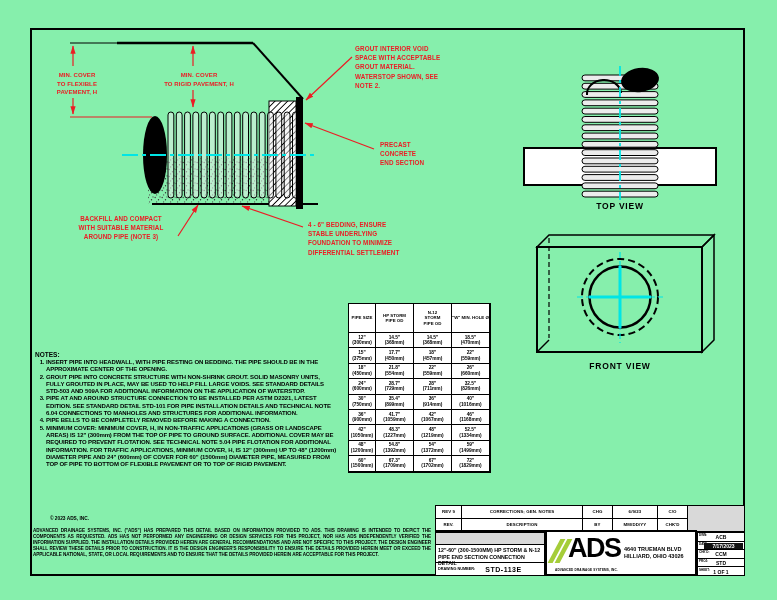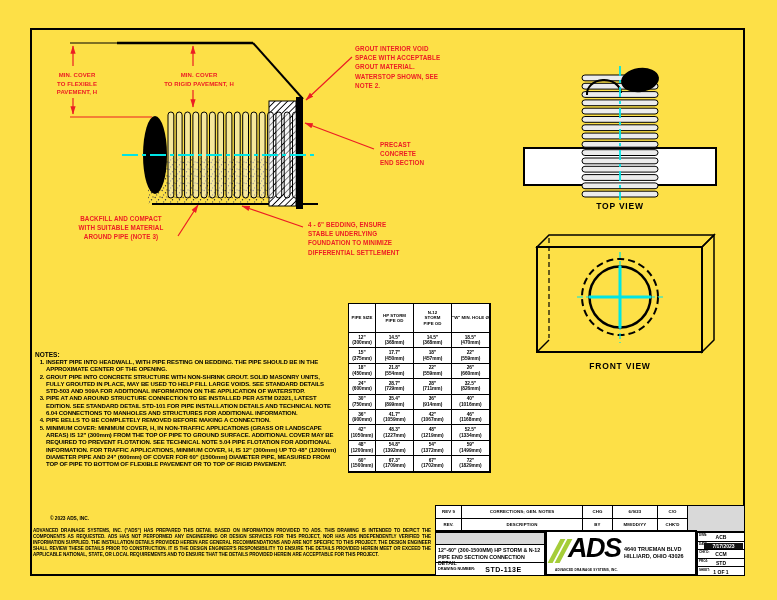--- a/index.html
+++ b/index.html
@@ -1,16 +1,16 @@
 <!DOCTYPE html>
 <html><head>
 <meta charset="utf-8">
 <style>
   html,body{margin:0;padding:0;background:#fff;}
-  .sheet{position:relative;width:777px;height:600px;background:#fde047;overflow:hidden;
+  .sheet{position:relative;width:777px;height:600px;background:#86efac;overflow:hidden;
          font-family:"Liberation Sans",sans-serif;color:#000;}
   .frame{position:absolute;left:30px;top:28px;width:715px;height:548px;border:2px solid #000;box-sizing:border-box;}
   svg{position:absolute;left:0;top:0;}
   .ann{position:absolute;color:#ec1c24;font-weight:bold;font-size:6.3px;line-height:9.2px;
        white-space:pre-line;letter-spacing:0.1px;}
   .ann.small{font-size:6px;line-height:8.7px;text-align:center;}
   .svglabel{font:bold 8.5px "Liberation Sans",sans-serif;letter-spacing:0.8px;}
   
   .tbl{position:absolute;left:348px;top:303px;width:141px;display:grid;
        grid-template-columns:27px 38px 38px 38px;border:1.5px solid #000;background:#fff;}
@@ -39,21 +39,21 @@
   .tb-title{position:absolute;left:2px;top:14px;width:104px;font-size:5.3px;font-weight:bold;line-height:6.6px;}
   .tb-dn{position:absolute;left:0;bottom:0;width:100%;height:13px;border-top:1px solid #000;box-sizing:border-box;
        display:flex;align-items:center;}
   .tb-dn .lbl{font-size:3.8px;font-weight:bold;margin-left:2px;}
   .tb-dn .val{font-size:7px;font-weight:bold;margin-left:10px;letter-spacing:0.5px;}
   .tb-logo{position:absolute;left:545px;top:530px;width:152px;height:46px;border:2px solid #000;box-sizing:border-box;
        background:#fff;display:flex;align-items:center;}
   .logo-unit{margin-left:7px;position:relative;width:62px;height:34px;}
   .logo-slashes{position:absolute;left:0;top:3px;display:flex;gap:2.5px;}
   .logo-slashes i{display:block;width:4.5px;height:24px;background:#a5cd39;transform:skewX(-28deg);}
-  .logo-ads{position:absolute;left:14px;top:-3px;font-size:27px;font-weight:bold;font-style:italic;letter-spacing:-1.5px;}
+  .logo-ads{position:absolute;left:14px;top:-3px;font-size:27px;font-weight:bold;letter-spacing:-1.5px;}
   .logo-sub{position:absolute;left:1px;bottom:-2px;font-size:3.1px;font-weight:bold;letter-spacing:0.15px;white-space:nowrap;}
   .tb-address{margin-left:8px;font-size:5.5px;font-weight:bold;line-height:1.3;}
   .tb-info{position:absolute;left:697px;top:532px;width:48px;height:44px;border:1.5px solid #000;box-sizing:border-box;
        display:flex;flex-direction:column;background:#fff;}
   .tb-info .row{flex:1;border-bottom:1px solid #000;position:relative;}
   .tb-info .row:last-child{border-bottom:none;}
   .tb-info .lbl{position:absolute;left:1px;top:0.3px;font-size:3px;font-weight:bold;}
   .tb-info .val{position:absolute;left:0;right:0;bottom:0.4px;text-align:center;font-size:5px;font-weight:bold;}
   .tb-info .val.inv{background:#111;color:#fff;left:6px;right:1px;}
 </style>

